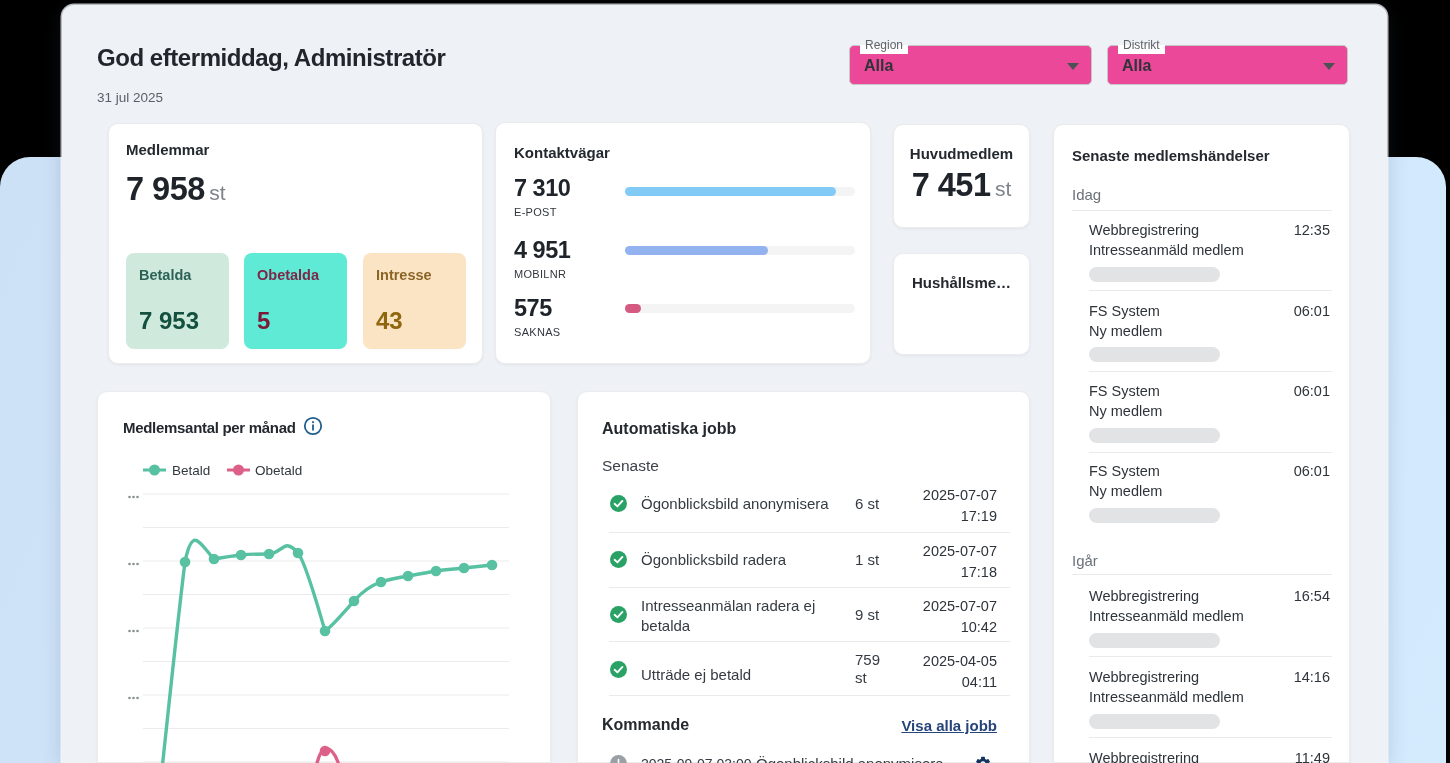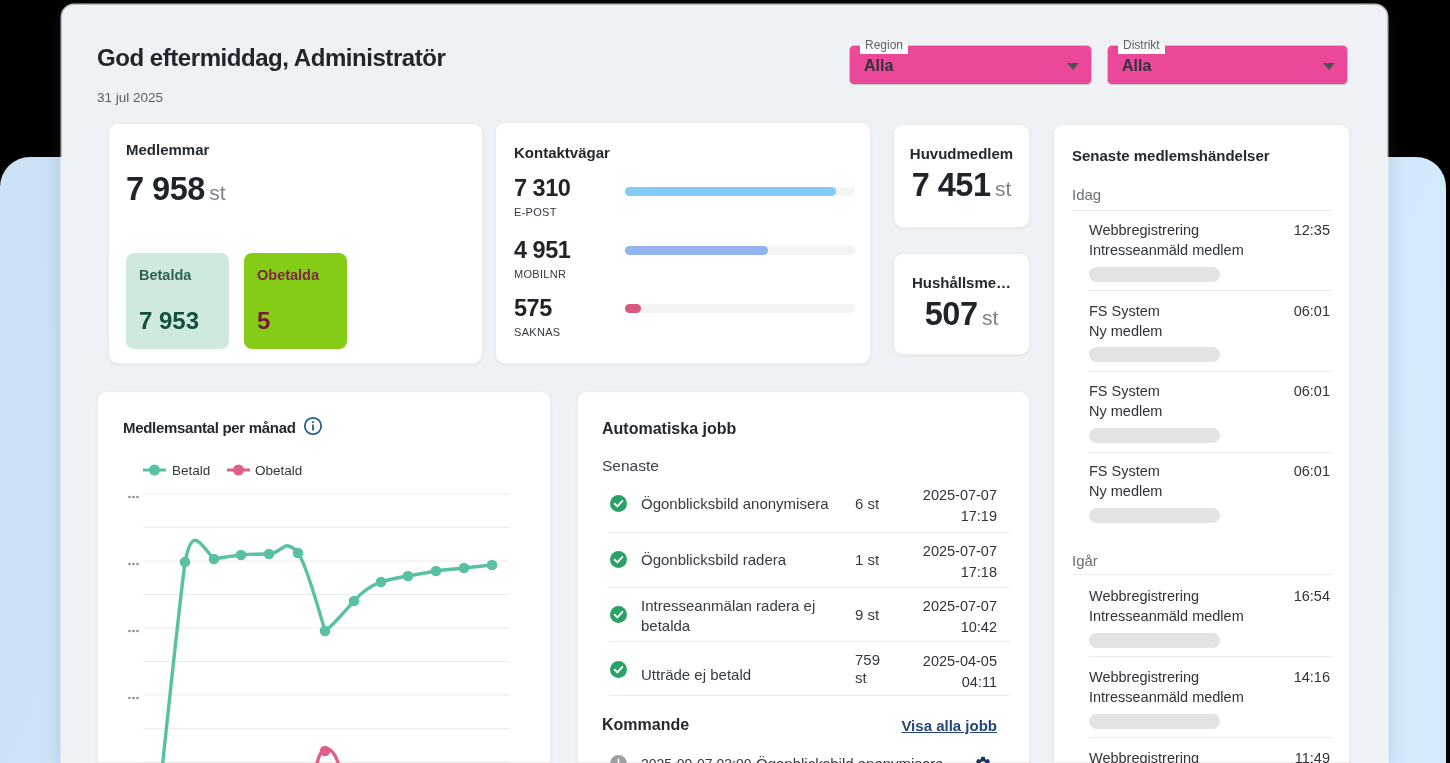--- a/index.html
+++ b/index.html
@@ -61,23 +61,27 @@
     <span class="arr"></span>
 </div>
 
 <div class="card" style="left:108px; top:123px; width:375px; height:241px;">
   <div class="ctitle abs" style="left:17px; top:17px;">Medlemmar</div>
   <div class="abs" style="left:17px; top:47px;"><span class="big">7 958</span> <span class="st">st</span></div>
   <div class="box" style="left:17px; background:#cfeadd;">
     <div class="bl" style="color:#2c6155;">Betalda</div>
     <div class="bn" style="color:#14503f;">7 953</div>
   </div>
-  <div class="box" style="left:135px; background:#84cc16;">
+  <div class="box" style="left:135px; background:#5eead4;">
     <div class="bl" style="color:#7e2749;">Obetalda</div>
     <div class="bn" style="color:#7c1838;">5</div>
+  </div>
+  <div class="box" style="left:254px; background:#fae4c4;">
+    <div class="bl" style="color:#8a6526;">Intresse</div>
+    <div class="bn" style="color:#8f660d;">43</div>
   </div>
 </div>
 
 <div class="card" style="left:495px; top:122px; width:376px; height:242px;">
   <div class="ctitle abs" style="left:18px; top:21px;">Kontaktvägar</div>
   <div class="knum abs" style="left:18px; top:52px;">7 310</div>
   <div class="klab abs" style="left:18px; top:83px;">E-POST</div>
   <div class="track" style="top:64px;">
       <div class="fill" style="width:211px; background:#81cbf6;"></div>
     </div>
@@ -93,21 +97,20 @@
     </div>
 </div>
 
 <div class="card" style="left:893px; top:124px; width:137px; height:104px; text-align:center;">
   <div class="ctitle" style="margin-top:20px;">Huvudmedlem</div>
   <div style="margin-top:5px;"><span class="big">7 451</span> <span class="st">st</span></div>
 </div>
 
 <div class="card" style="left:893px; top:253px; width:137px; height:102px; text-align:center;">
   <div class="ctitle" style="margin-top:20px;">Hushållsme…</div>
-  <div style="margin-top:5px;"><span class="big">507</span> <span class="st">st</span></div>
 </div>
 
 <div class="card" style="left:1053px; top:124px; width:297px; height:639px; border-radius:10px 10px 0 0;">
   <div class="ctitle abs" style="left:18px; top:22px;">Senaste medlemshändelser</div>
   <div class="sect abs" style="left:18px; top:61px;">Idag</div>
   <div class="divi" style="left:18px; top:85px; width:260px;"></div>
 
   <div class="ev-name abs" style="left:35px; top:97px;">Webbregistrering</div>
   <div class="ev-time abs" style="right:19px; top:97px;">12:35</div>
   <div class="ev-name abs" style="left:35px; top:117px;">Intresseanmäld medlem</div>

